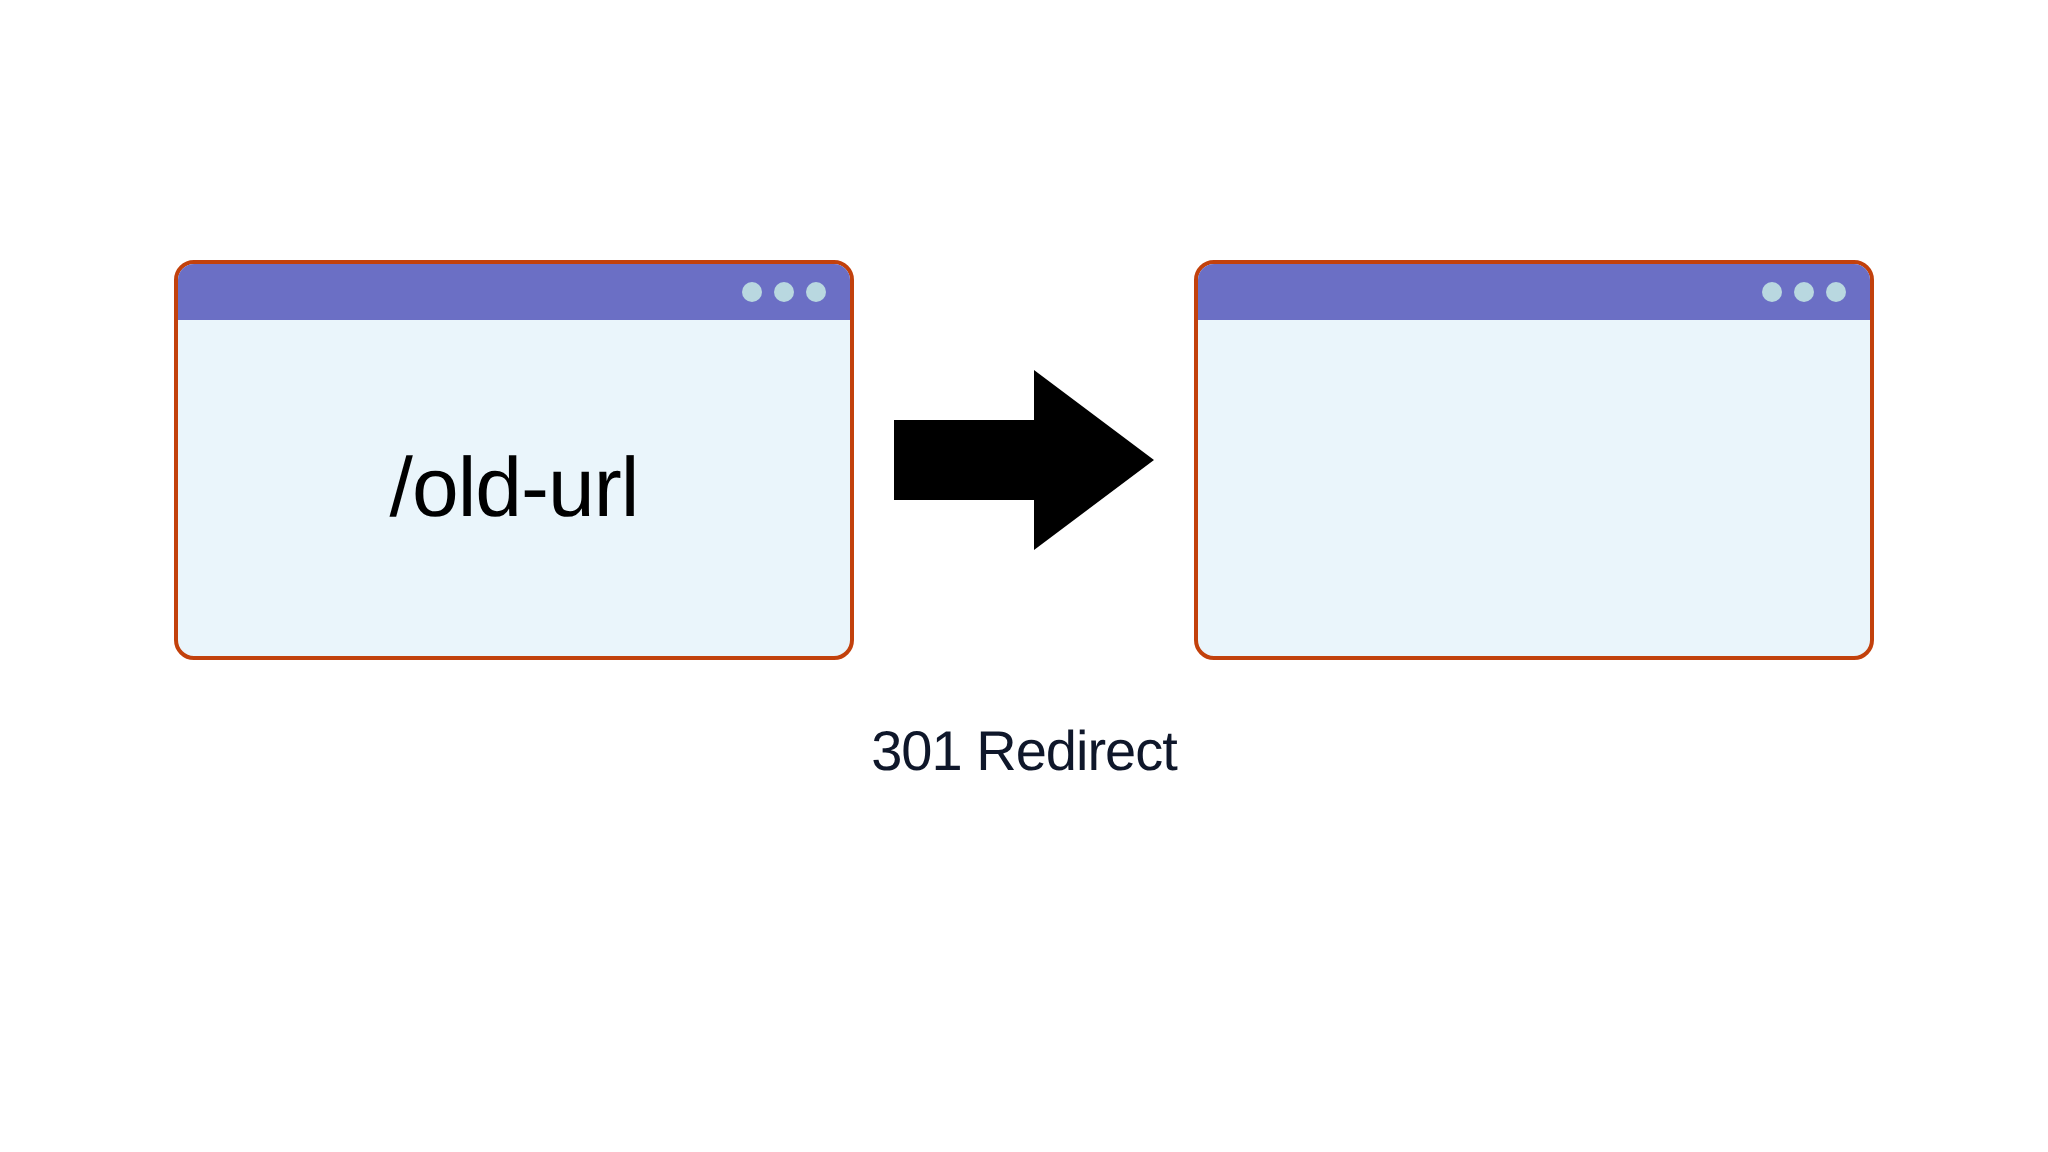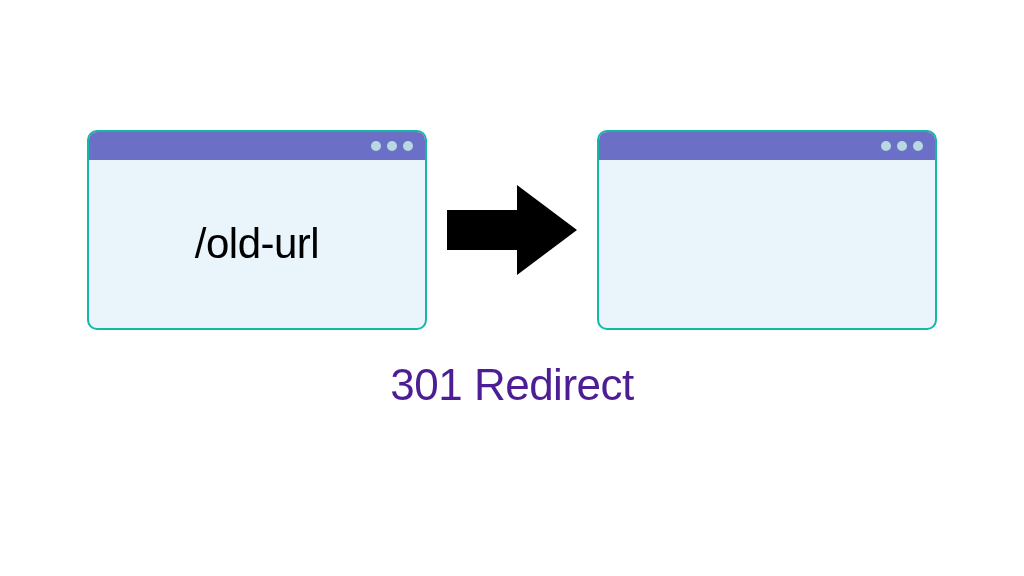--- a/index.html
+++ b/index.html
@@ -20,21 +20,21 @@
       left: 0;
       width: 100%;
       display: flex;
       align-items: center;
       justify-content: center;
       gap: 20px;
     }
     .browser-window {
       width: 340px;
       height: 200px;
-      border: 2px solid #14b8a6;
+      border: 2px solid #c2410c;
       border-radius: 10px;
       overflow: hidden;
       background: #eaf5fb;
       display: flex;
       flex-direction: column;
     }
     .browser-titlebar {
       height: 28px;
       background: #6b6fc5;
       display: flex;
@@ -69,23 +69,23 @@
       align-items: center;
       justify-content: center;
       width: 130px;
     }
     .caption {
       position: absolute;
       top: 360px;
       left: 0;
       width: 100%;
       text-align: center;
-      font-size: 44px;
+      font-size: 28px;
       font-weight: 400;
-      color: #4c1d95;
+      color: #0f172a;
       letter-spacing: -0.5px;
     }
   </style>
 </head>
 <body>
 
 <div class="diagram-container">
 
   <div class="browser-window">
     <div class="browser-titlebar">

